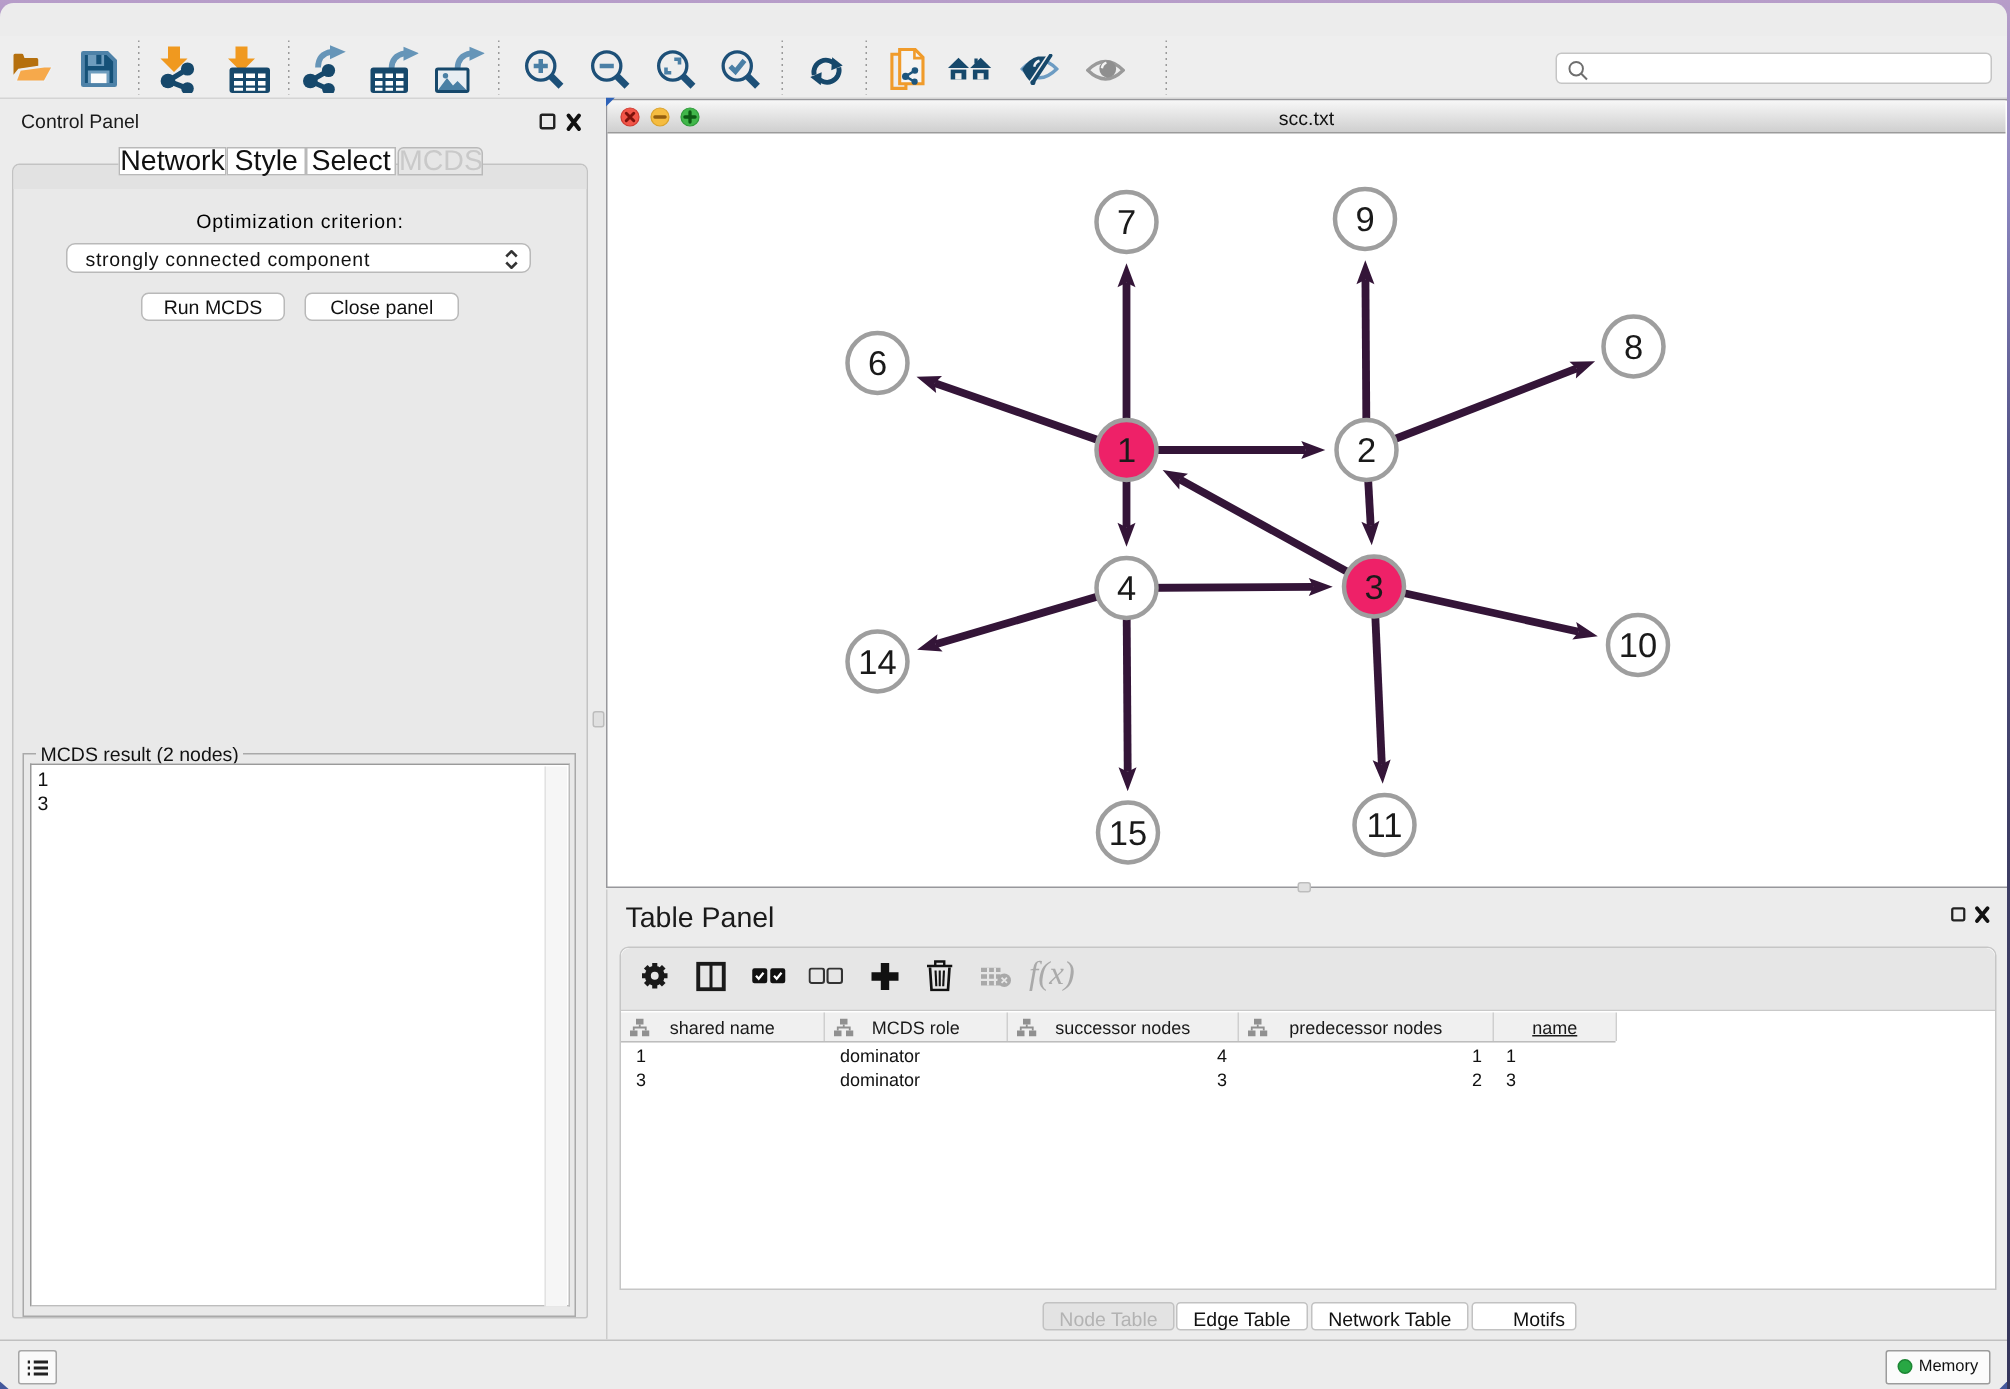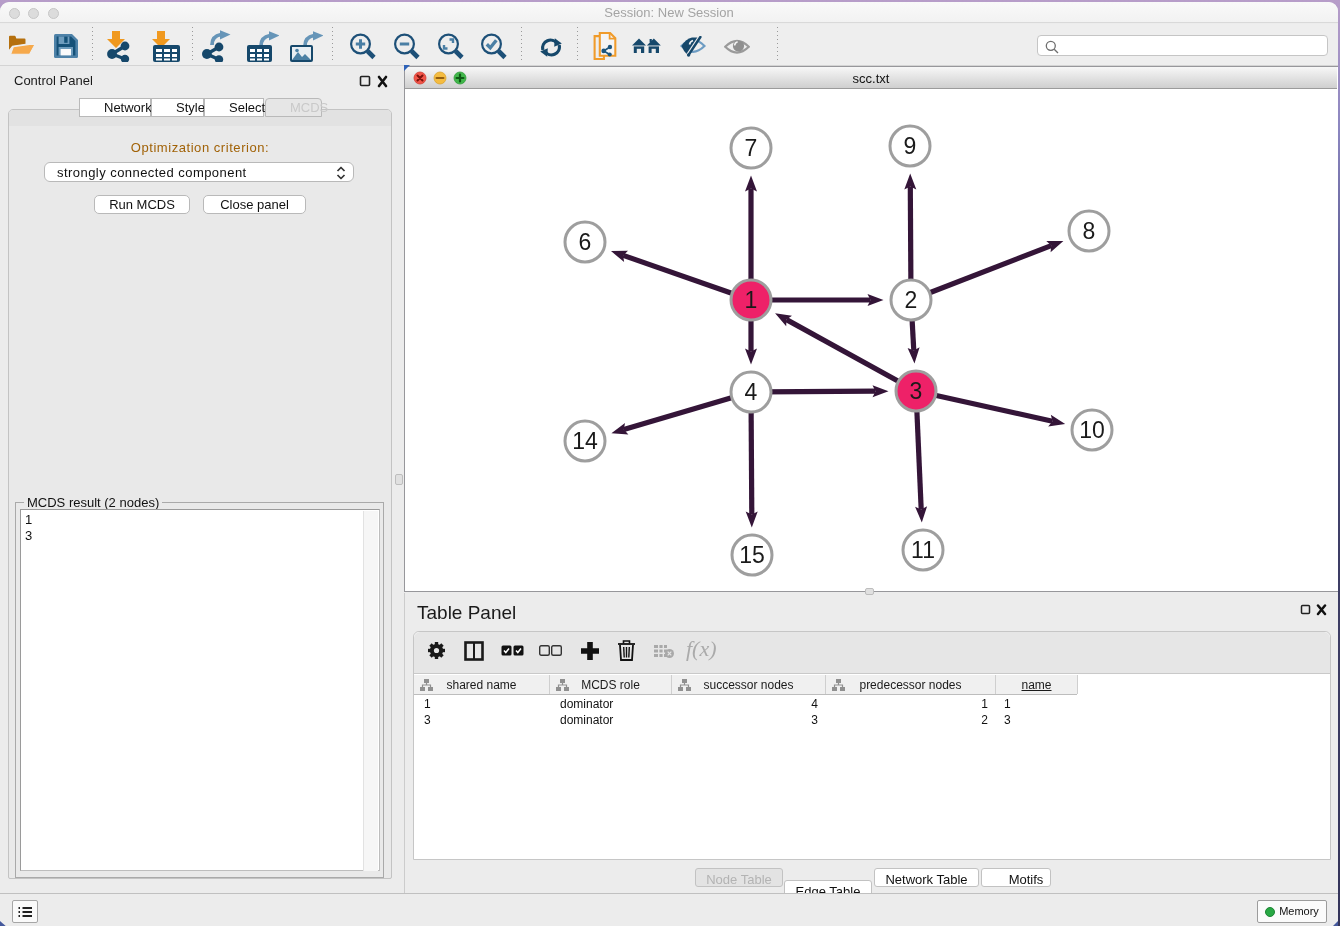--- a/index.html
+++ b/index.html
@@ -12,21 +12,21 @@
 #titlebar .light { position:absolute; top:6px; width:11px; height:11px; border-radius:50%; background:#dcdcdc; border:1px solid #c6c6c6; }
 #title-text { position:absolute; top:3px; left:0; width:1338px; text-align:center; font-size:13px; color:#a4a4a4; }
 
 #toolbar { position:absolute; left:0; top:22px; width:1338px; height:42px; background:#eeeeee; border-bottom:1px solid #d4d4d4; }
 .tsep { position:absolute; top:3px; height:36px; width:1px; background-image:repeating-linear-gradient(#9a9a9a 0 1px, transparent 1px 4px); }
 
 #search { position:absolute; left:1037px; top:33px; width:291px; height:21px; background:#ffffff; border:1px solid #c5c5c5; border-radius:4px; }
 
 #cp-title { position:absolute; left:14px; top:71px; font-size:13px; color:#1a1a1a; }
 #cp-body { position:absolute; left:8px; top:107px; width:384px; height:770px; background:#e9e9e9; border:1px solid #c3c3c3; border-radius:5px 5px 2px 2px; }
-.tab { position:absolute; top:96px; height:19px; background:#ffffff; border:1px solid #b9b9b9; font-size:13px; text-align:center; color:#111; line-height:18px; z-index:5; filter:opacity(0.999);padding-left:24px; }
+.tab { position:absolute; top:96px; height:19px; background:#ffffff; border:1px solid #b9b9b9; font-size:19px; text-align:center; color:#111; line-height:18px; z-index:5; filter:opacity(0.999); }
 
 #netwin { position:absolute; left:404px; top:64px; width:940px; height:526px; border:1px solid #97979b; background:#ffffff; }
 #net-titlebar { position:absolute; left:0; top:0; width:932px; height:22px; background:linear-gradient(#f7f7f7,#cfcfcf); border-bottom:1px solid #9b9b9b; }
 #net-title { position:absolute; top:4px; left:0; width:932px; text-align:center; font-size:13px; color:#111; }
 
 #tp-title { position:absolute; left:417px; top:600px; font-size:19px; color:#1a1a1a; }
 #tablebox { position:absolute; left:413px; top:629px; width:918px; height:229px; background:#ffffff; border:1px solid #c6c6c6; border-radius:6px 6px 0 0; }
 #ttoolbar { position:absolute; left:0; top:0; width:916px; height:42px; background:#e6e6e6; border-bottom:1px solid #c9c9c9; border-radius:6px 6px 0 0; }
 
 #statusbar { position:absolute; left:0; top:891px; width:1338px; height:33px; background:#ececec; border-top:1px solid #c0c0c0; }
@@ -38,26 +38,20 @@
   <defs>
     <g id="treeic">
       <rect x="4" y="0" width="5" height="4" fill="#909090"></rect>
       <path d="M6.5 4 L6.5 6 M2.5 8 L2.5 6 L10.5 6 L10.5 8" stroke="#909090" stroke-width="1.2" fill="none"></path>
       <rect x="0" y="8" width="5" height="4" fill="#909090"></rect>
       <rect x="8" y="8" width="5" height="4" fill="#909090"></rect>
     </g>
   </defs>
 </svg>
 <div id="app">
-  <div id="titlebar">
-    <div class="light" style="left:9px;"></div>
-    <div class="light" style="left:28px;"></div>
-    <div class="light" style="left:48px;"></div>
-    <div id="title-text">Session: New Session</div>
-  </div>
   <div id="toolbar">
     <div class="tsep" style="left:92px;"></div>
     <div class="tsep" style="left:192px;"></div>
     <div class="tsep" style="left:332px;"></div>
     <div class="tsep" style="left:521px;"></div>
     <div class="tsep" style="left:577px;"></div>
     <div class="tsep" style="left:777px;"></div>
 
     <svg class="abs" style="left:8px; top:10px;" width="28" height="22" viewBox="0 0 28 22">
       <path d="M1 2.8 Q1 1.8 2 1.8 L6.6 1.8 Q7.4 1.8 7.6 2.6 L8.3 4.6 L16.5 4.6 Q17.5 4.6 17.5 5.8 L17.5 9.8 L4.2 11.8 L1 15.8 Z" fill="#b5700e"></path>
@@ -213,21 +207,21 @@
     </svg>
   </div>
   <div id="cp-title">Control Panel</div>
 
   <svg class="abs" style="left:359px; top:73px;" width="32" height="13" viewBox="0 0 32 13">
     <rect x="1.5" y="1.5" width="9" height="9" fill="none" stroke="#222" stroke-width="1.6" rx="1"></rect>
     <path d="M20 2 L27 11 M27 2 L20 11" stroke="#111" stroke-width="2.6" stroke-linecap="round"></path>
   </svg>
   <div id="cp-body"></div>
   <div class="abs" style="left:9px; top:108px; width:382px; height:16px; background:#e2e2e2; border-radius:4px 4px 0 0;"></div>
-  <div class="abs" style="left:0; top:138px; width:400px; height:16px; text-align:center; font-size:13px; letter-spacing:0.55px; color:#a16207;">Optimization criterion:</div>
+  <div class="abs" style="left:0; top:138px; width:400px; height:16px; text-align:center; font-size:13px; letter-spacing:0.55px; color:#000000;">Optimization criterion:</div>
   <div class="abs" style="left:44px; top:160px; width:310px; height:20px; background:#ffffff; border:1px solid #b9b9b9; border-radius:6px; font-size:13px; letter-spacing:0.45px; color:#111; line-height:19px; padding-left:12px;">strongly connected component
     <svg class="abs" style="right:7px; top:3px;" width="10" height="14" viewBox="0 0 10 14">
       <path d="M1.5 5 L5 1.5 L8.5 5" fill="none" stroke="#333" stroke-width="1.7" stroke-linejoin="round"></path>
       <path d="M1.5 9 L5 12.5 L8.5 9" fill="none" stroke="#333" stroke-width="1.7" stroke-linejoin="round"></path>
     </svg>
   </div>
   <div class="abs" style="left:94px; top:193px; width:96px; height:19px; background:#ffffff; border:1px solid #b9b9b9; border-radius:5px; font-size:13px; color:#111; line-height:18px; text-align:center; filter:opacity(0.999);">Run MCDS</div>
   <div class="abs" style="left:203px; top:193px; width:103px; height:19px; background:#ffffff; border:1px solid #b9b9b9; border-radius:5px; font-size:13px; color:#111; line-height:18px; text-align:center; filter:opacity(0.999);">Close panel</div>
 
   <div class="abs" style="left:15px; top:500px; width:369px; height:376px; border:1px solid #a9a9a9;"></div>
@@ -427,21 +421,21 @@
       <div class="abs" style="left:412px; top:3px; width:162px; text-align:right;">1</div>
       <div class="abs" style="left:590px; top:3px;">1</div>
       <div class="abs" style="left:10px; top:19px;">3</div>
       <div class="abs" style="left:146px; top:19px;">dominator</div>
       <div class="abs" style="left:258px; top:19px; width:146px; text-align:right;">3</div>
       <div class="abs" style="left:412px; top:19px; width:162px; text-align:right;">2</div>
       <div class="abs" style="left:590px; top:19px;">3</div>
     </div>
   </div>
   <div class="btab" style="left:695px; width:88px; background:#e3e3e3; color:#b3b3b3;">Node Table</div>
-  <div class="btab" style="left:784px; width:88px;margin-top:12px;">Edge Table</div>
+  <div class="btab" style="left:784px; width:88px;">Edge Table</div>
   <div class="btab" style="left:874px; width:105px;">Network Table</div>
   <div class="btab" style="left:981px; width:70px;padding-left:20px;">Motifs</div>
   <div id="statusbar">
     <div class="abs" style="left:12px; top:6px; width:26px; height:23px; background:#fafafa; border:1px solid #a6a6a6; border-radius:2px;">
       <svg class="abs" style="left:5px; top:5px;" width="14" height="12" viewBox="0 0 14 12">
         <g stroke="#222" stroke-width="2">
           <line x1="0.5" y1="2" x2="2" y2="2"></line>
             <line x1="4.5" y1="2" x2="14" y2="2"></line>
           <line x1="0.5" y1="6" x2="2" y2="6"></line>
             <line x1="4.5" y1="6" x2="14" y2="6"></line>

